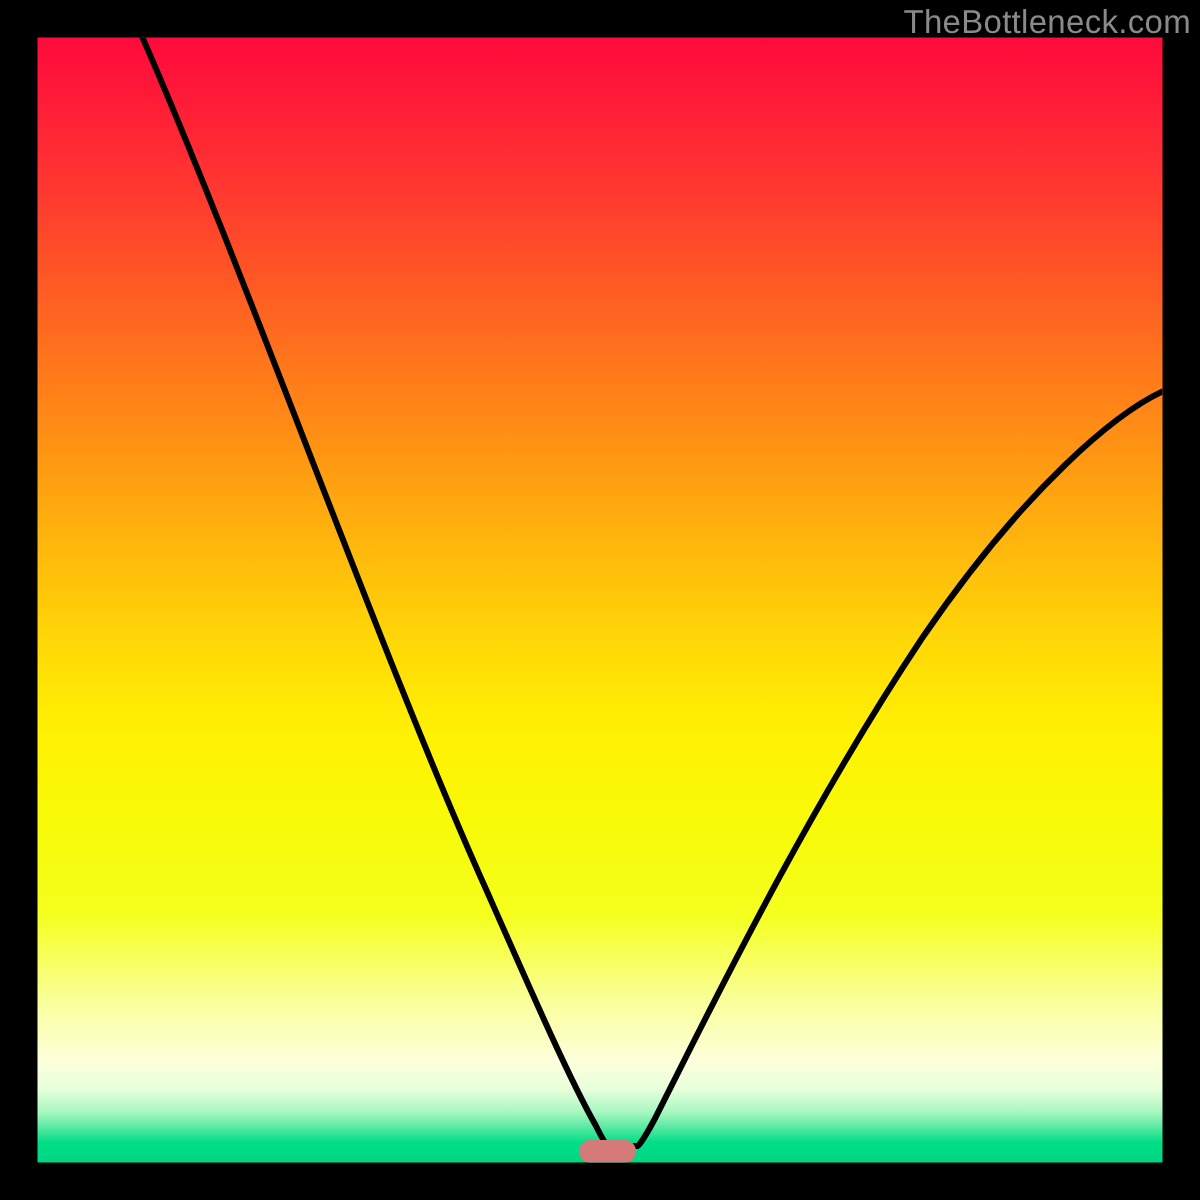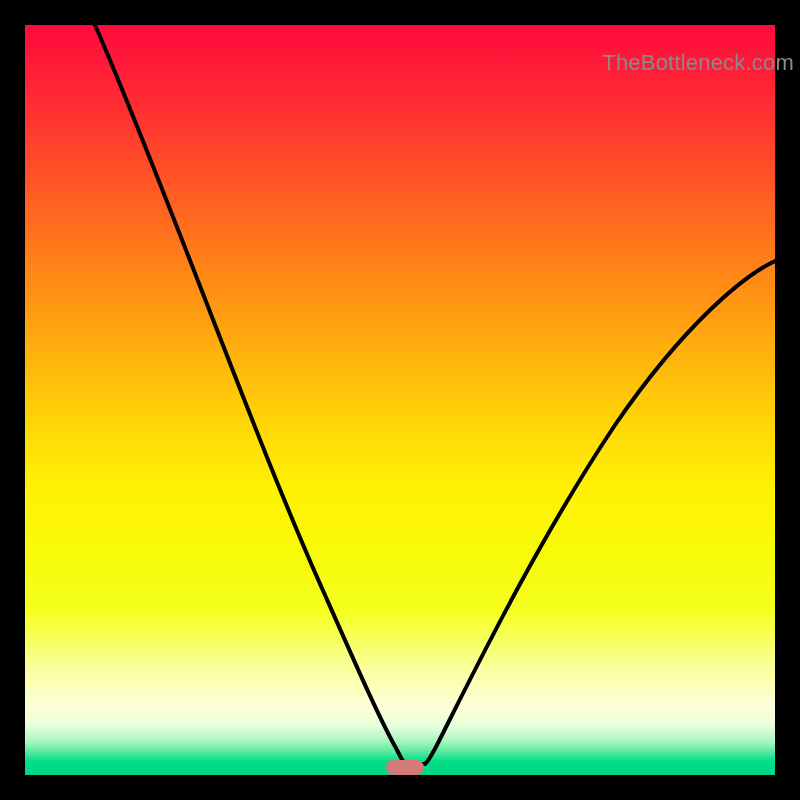--- a/index.html
+++ b/index.html
@@ -58,21 +58,20 @@
   }
   .watermark {
     position: absolute;
     top: 2px;
     right: 6px;
     color: #8a8a8a;
     font-size: 22px;
     font-weight: 400;
     letter-spacing: 0.2px;
     z-index: 5;
-    margin-top: 48px;
   }
 </style>
 </head>
 <body>
 
 <div class="frame">
 
   <div class="watermark">TheBottleneck.com</div>
 
   <div class="plot-area">

